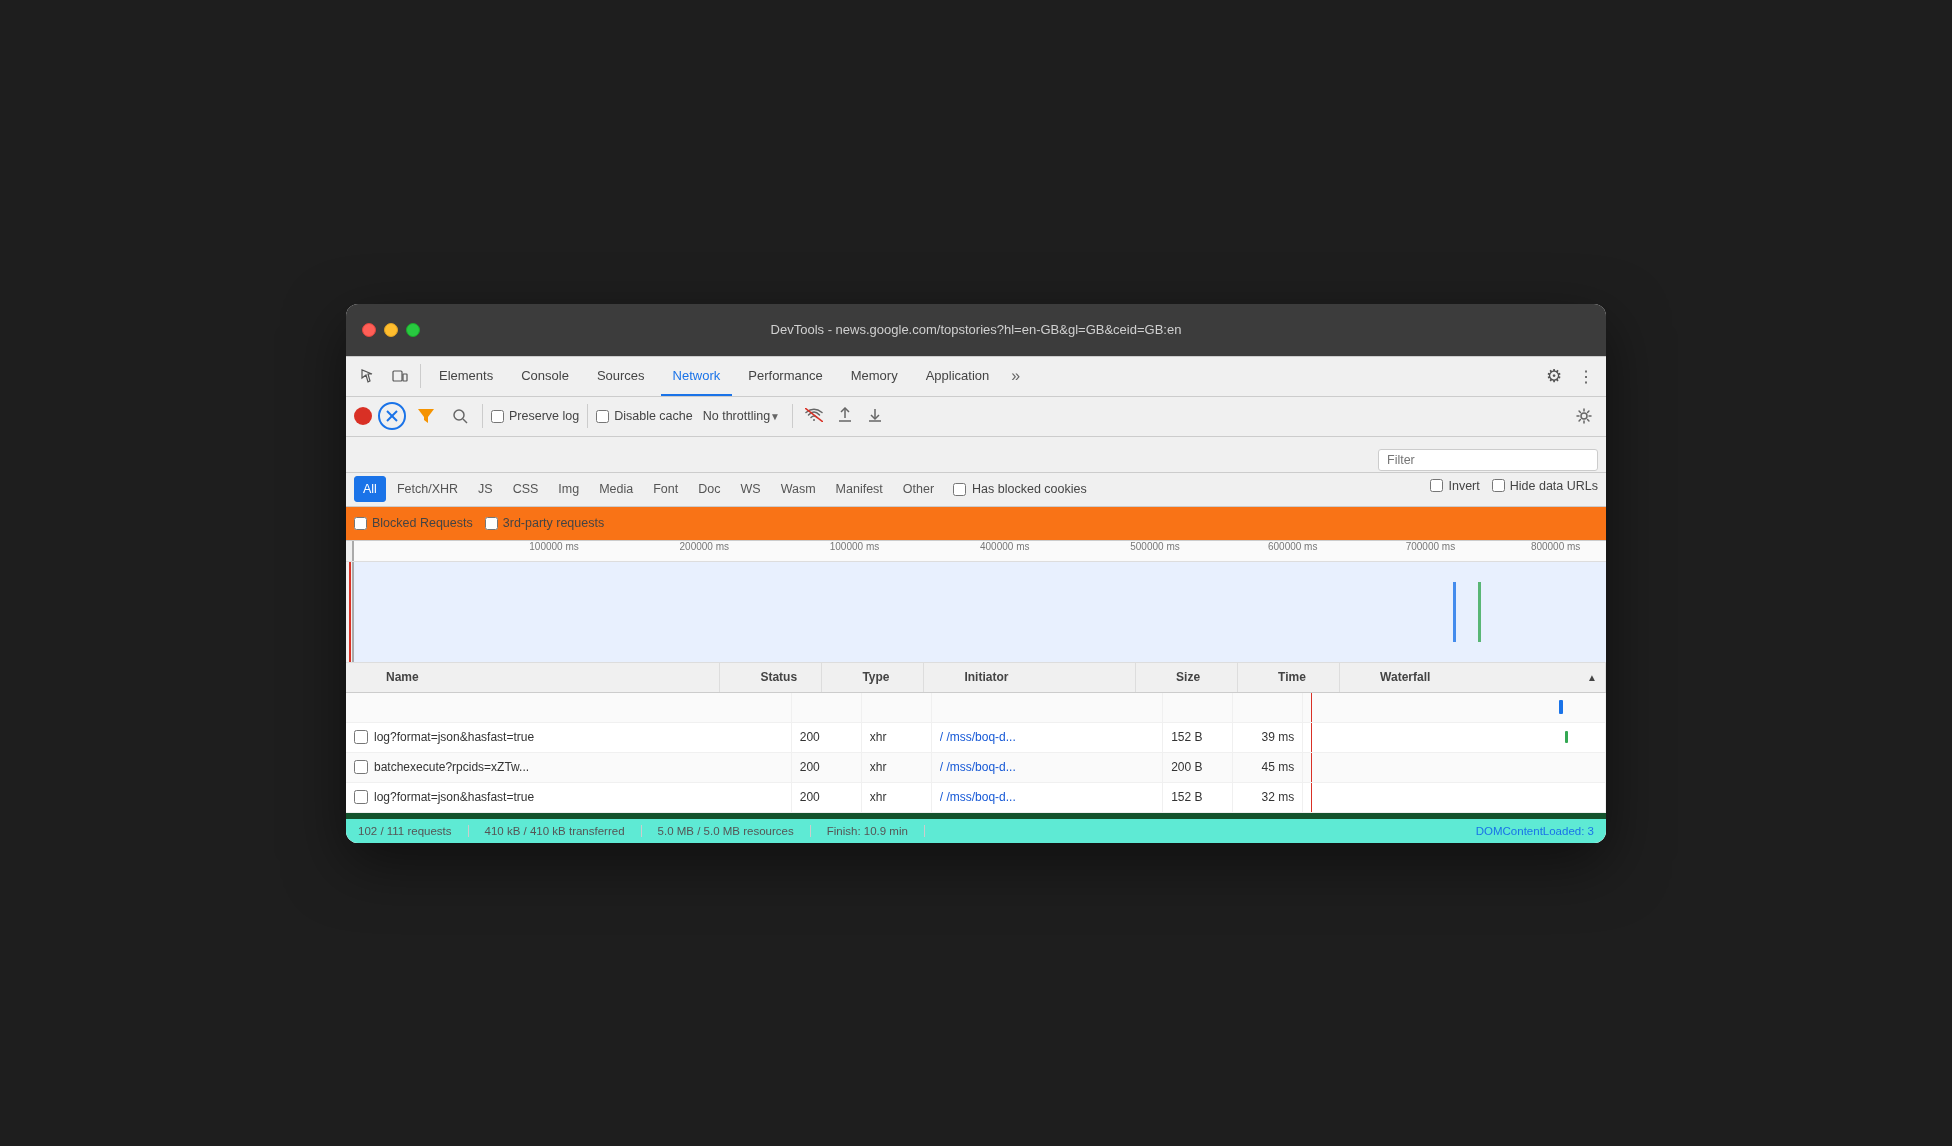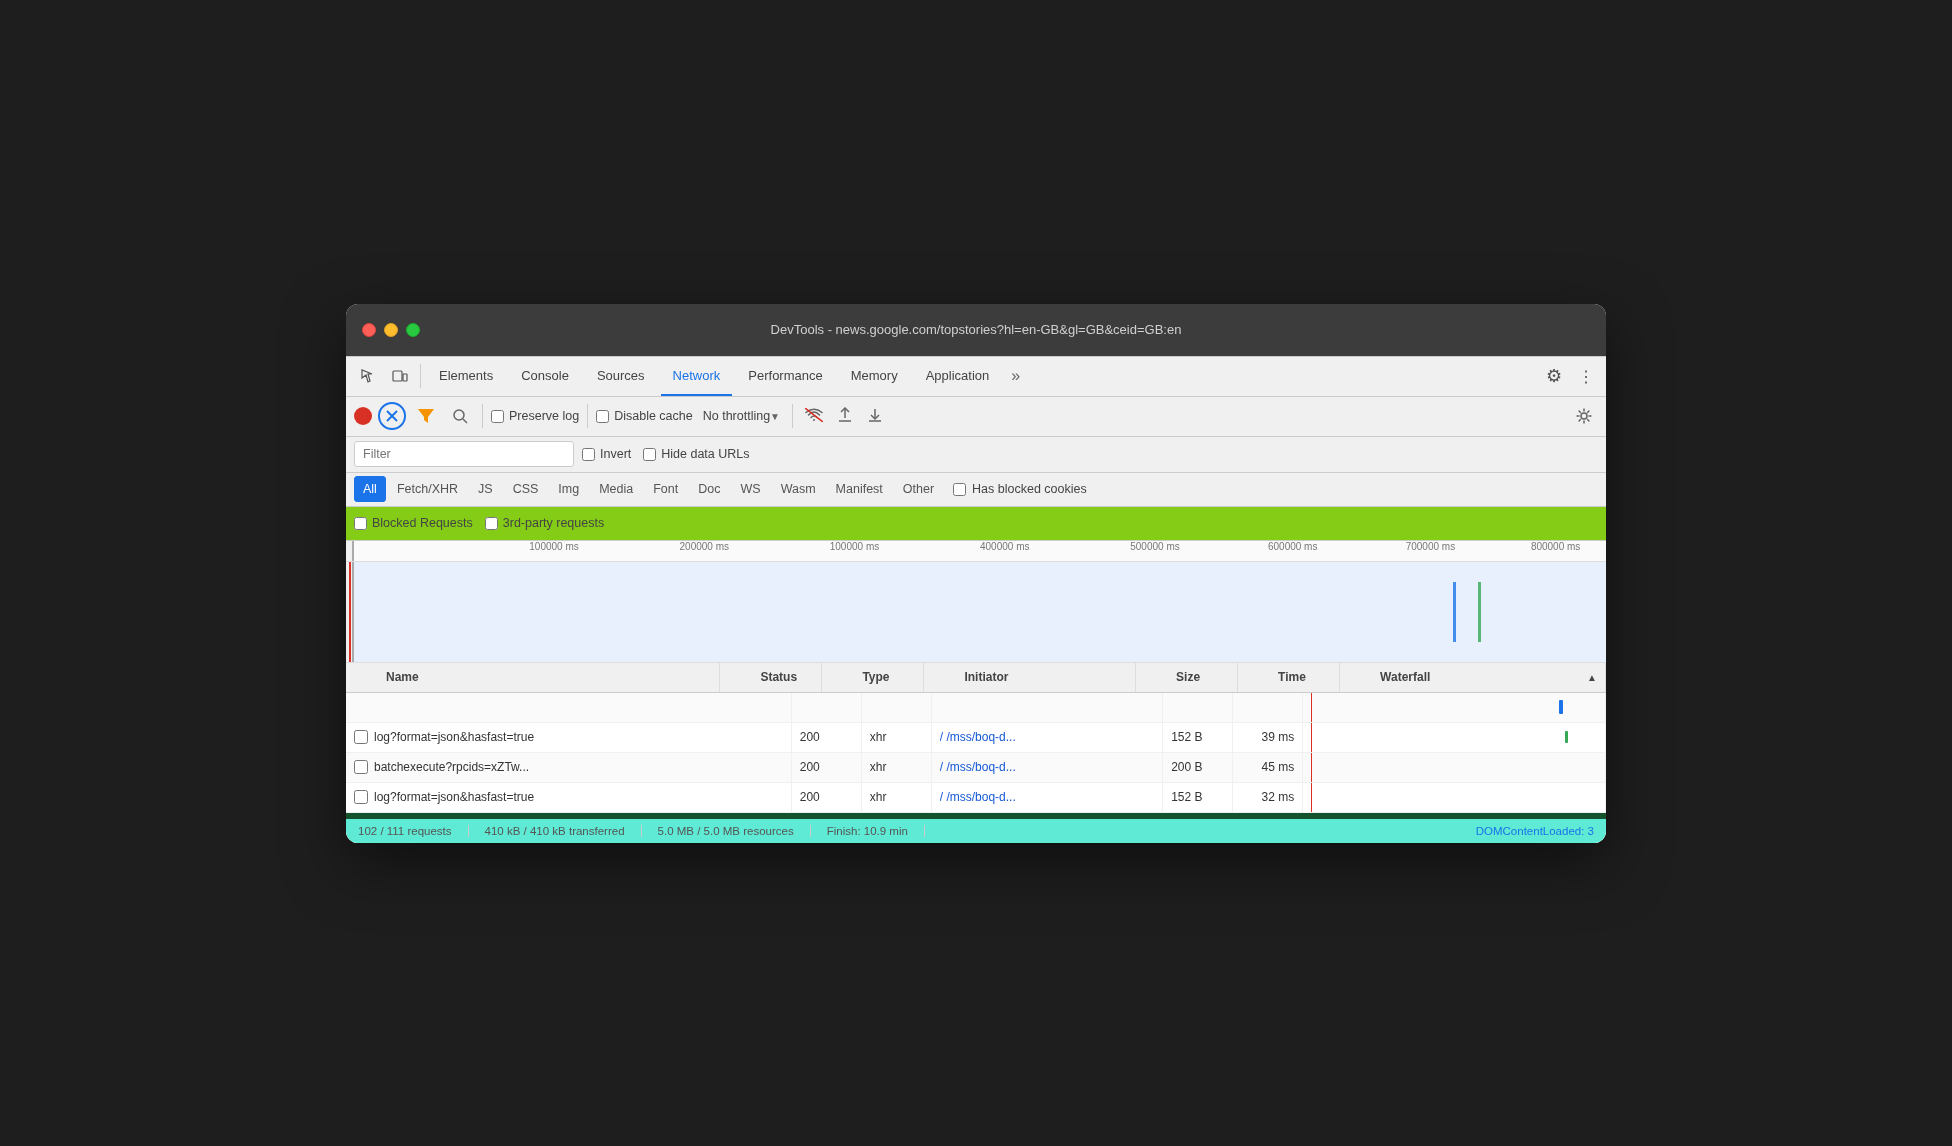--- a/index.html
+++ b/index.html
@@ -215,24 +215,25 @@
       cursor: pointer;
       color: #666;
       font-size: 16px;
     }
 
     
     .filter-bar {
       background: #f0f0f0;
       border-bottom: 1px solid #ccc;
       display: flex;
-      align-items: center;
+      align-items: flex-end;
       height: 36px;
       padding: 12px 8px;
       gap: 8px;
+      flex-direction: column;
     }
     .filter-input {
       border: 1px solid #ccc;
       border-radius: 3px;
       padding: 3px 8px;
       font-size: 12.5px;
       width: 220px;
       height: 26px;
       outline: none;
       background: white;
@@ -276,21 +277,21 @@
       align-items: center;
       gap: 6px;
       margin-left: 8px;
       font-size: 12.5px;
       color: #444;
       cursor: pointer;
     }
 
     
     .more-filter-bar {
-      background: #84cc16;
+      background: #f97316;
       border-bottom: 1px solid #ccc;
       display: flex;
       align-items: center;
       height: 34px;
       padding: 0 8px;
       gap: 12px;
     }
     .timeline-tick {
       position: absolute;
       font-size: 10px;

